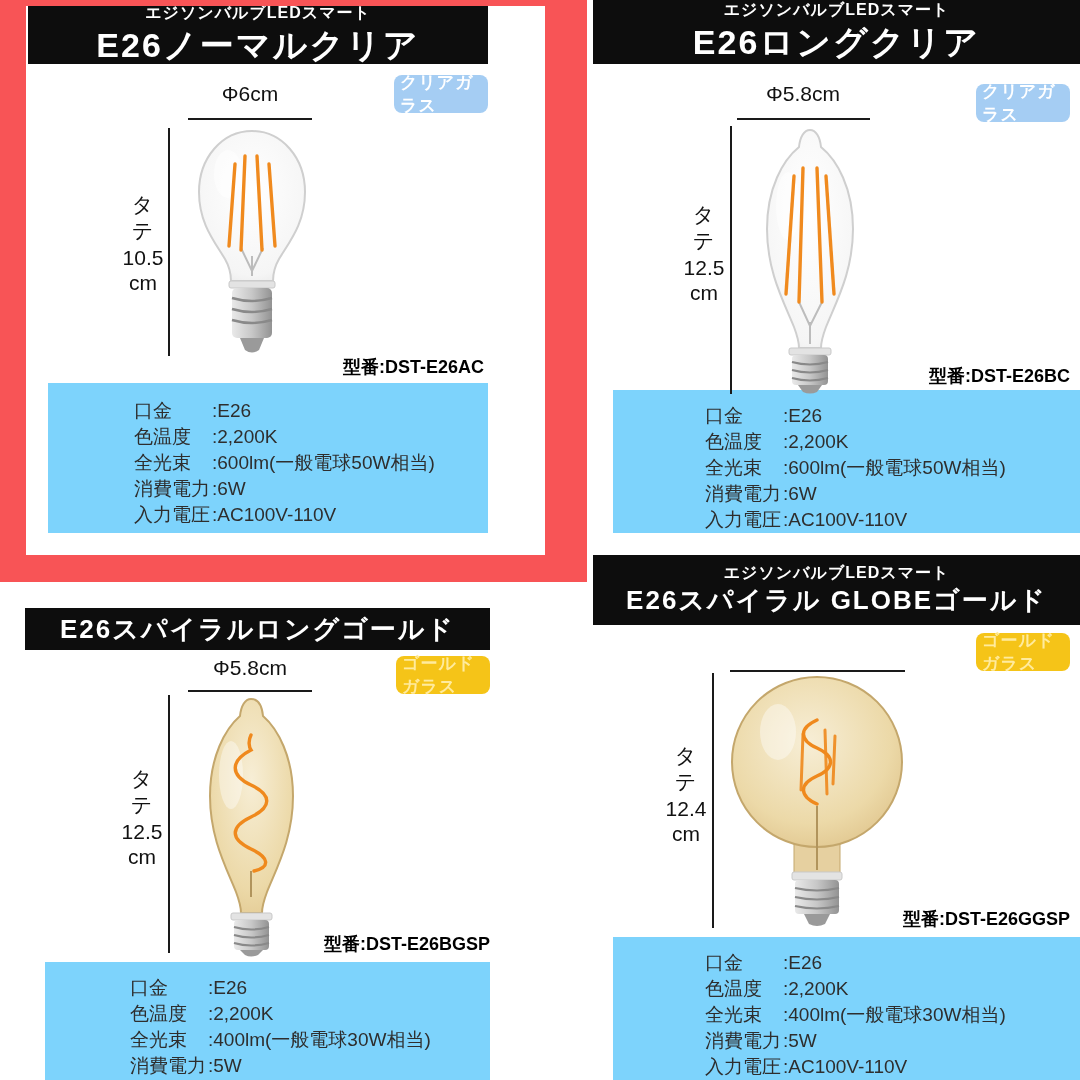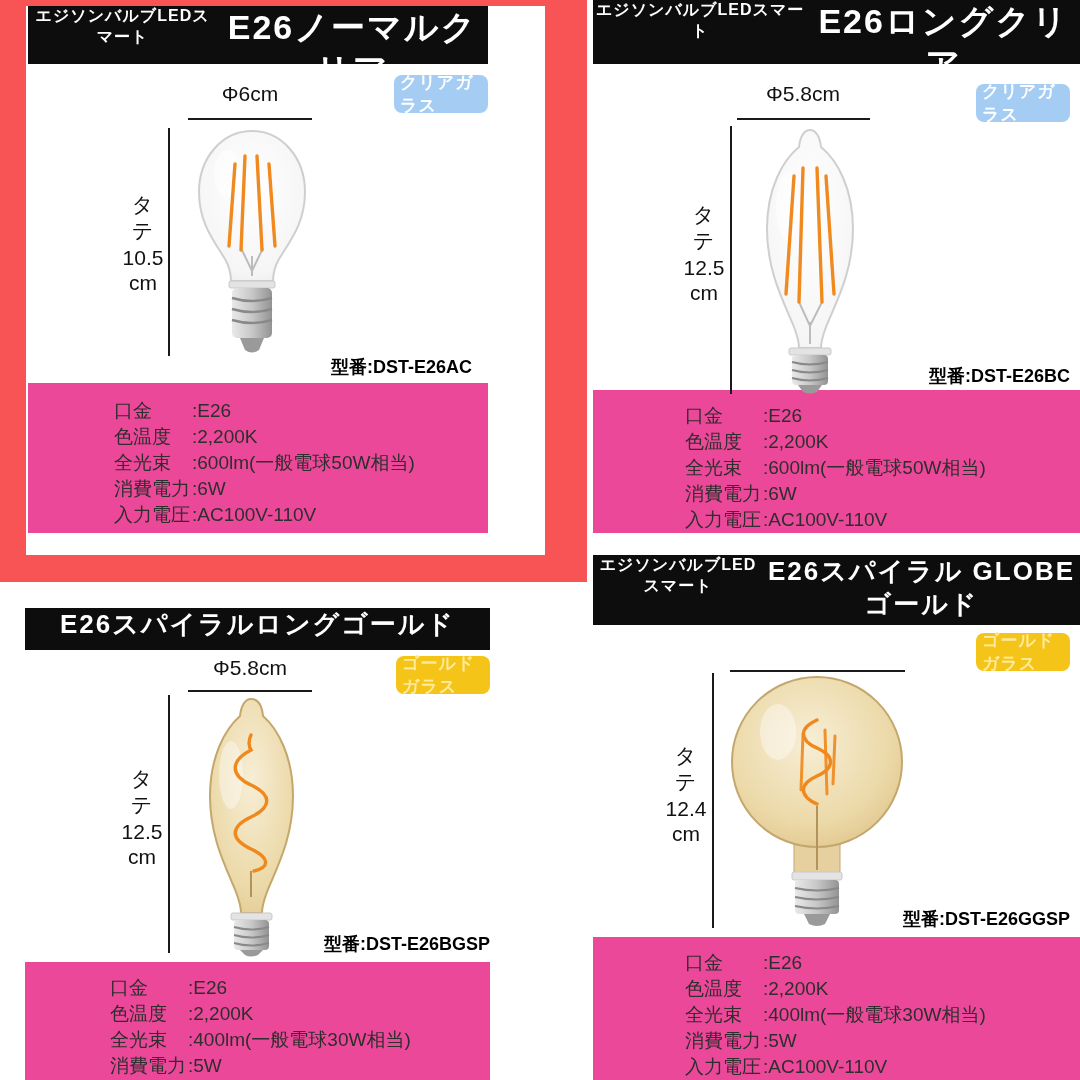--- a/index.html
+++ b/index.html
@@ -13,21 +13,21 @@
 
   
   .quad{position:absolute;}
   .q1{left:28px;top:6px;width:460px;}
   .q2{left:593px;top:0;width:487px;}
   .q3{left:25px;top:608px;width:465px;}
   .q4{left:593px;top:555px;width:487px;}
 
   
   .hd{background:#0d0d0d;color:#fff;text-align:center;display:flex;
-      justify-content:center;}
+      flex-direction:column;justify-content:center;}
   .q1 .hd{height:58px;}
   .q2 .hd{height:64px;}
   .q3 .hd{height:42px;}
   .q4 .hd{height:70px;}
   .hd-brand{font-size:16px;font-weight:600;letter-spacing:1px;line-height:1.3;}
   .hd-name{font-size:34px;font-weight:800;letter-spacing:2px;line-height:1.25;}
   .q4 .hd-name{font-size:26px;}
   .q3 .hd-name{font-size:26px;}
 
   
@@ -77,27 +77,27 @@
   .q3 .badge{right:0;top:6px;}
   .q4 .badge{right:10px;top:8px;}
 
   .bulb{position:absolute;overflow:visible;}
   .q1 .bulb{left:162px;top:64px;width:124px;height:228px;}
   .q2 .bulb{left:151px;top:62px;width:132px;height:268px;}
   .q3 .bulb{left:163px;top:45px;width:127px;height:262px;}
   .q4 .bulb{left:133px;top:47px;width:182px;height:260px;}
 
   .model{position:absolute;font-size:18px;font-weight:700;color:#000;}
-  .q1 .model{right:16px;bottom:4px;}
+  .q1 .model{right:4px;bottom:4px;}
   .q2 .model{right:10px;bottom:2px;}
   .q3 .model{right:0;bottom:6px;}
   .q4 .model{right:10px;bottom:6px;}
 
   
-  .specs{background:#ec4899;box-sizing:border-box;color:#2e2e2e;}
+  .specs{background:#7dd3fc;box-sizing:border-box;color:#2e2e2e;margin-left:20px;}
   .q1 .specs{height:150px;padding:15px 0 0 86px;}
   .q2 .specs{height:143px;padding:13px 0 0 92px;}
   .q3 .specs{height:143px;padding:13px 0 0 85px;}
   .q4 .specs{height:143px;padding:13px 0 0 92px;}
   .srow{font-size:19px;line-height:26px;white-space:nowrap;}
   .slabel{display:inline-block;width:78px;}
 </style>
 </head>
 <body>
 

